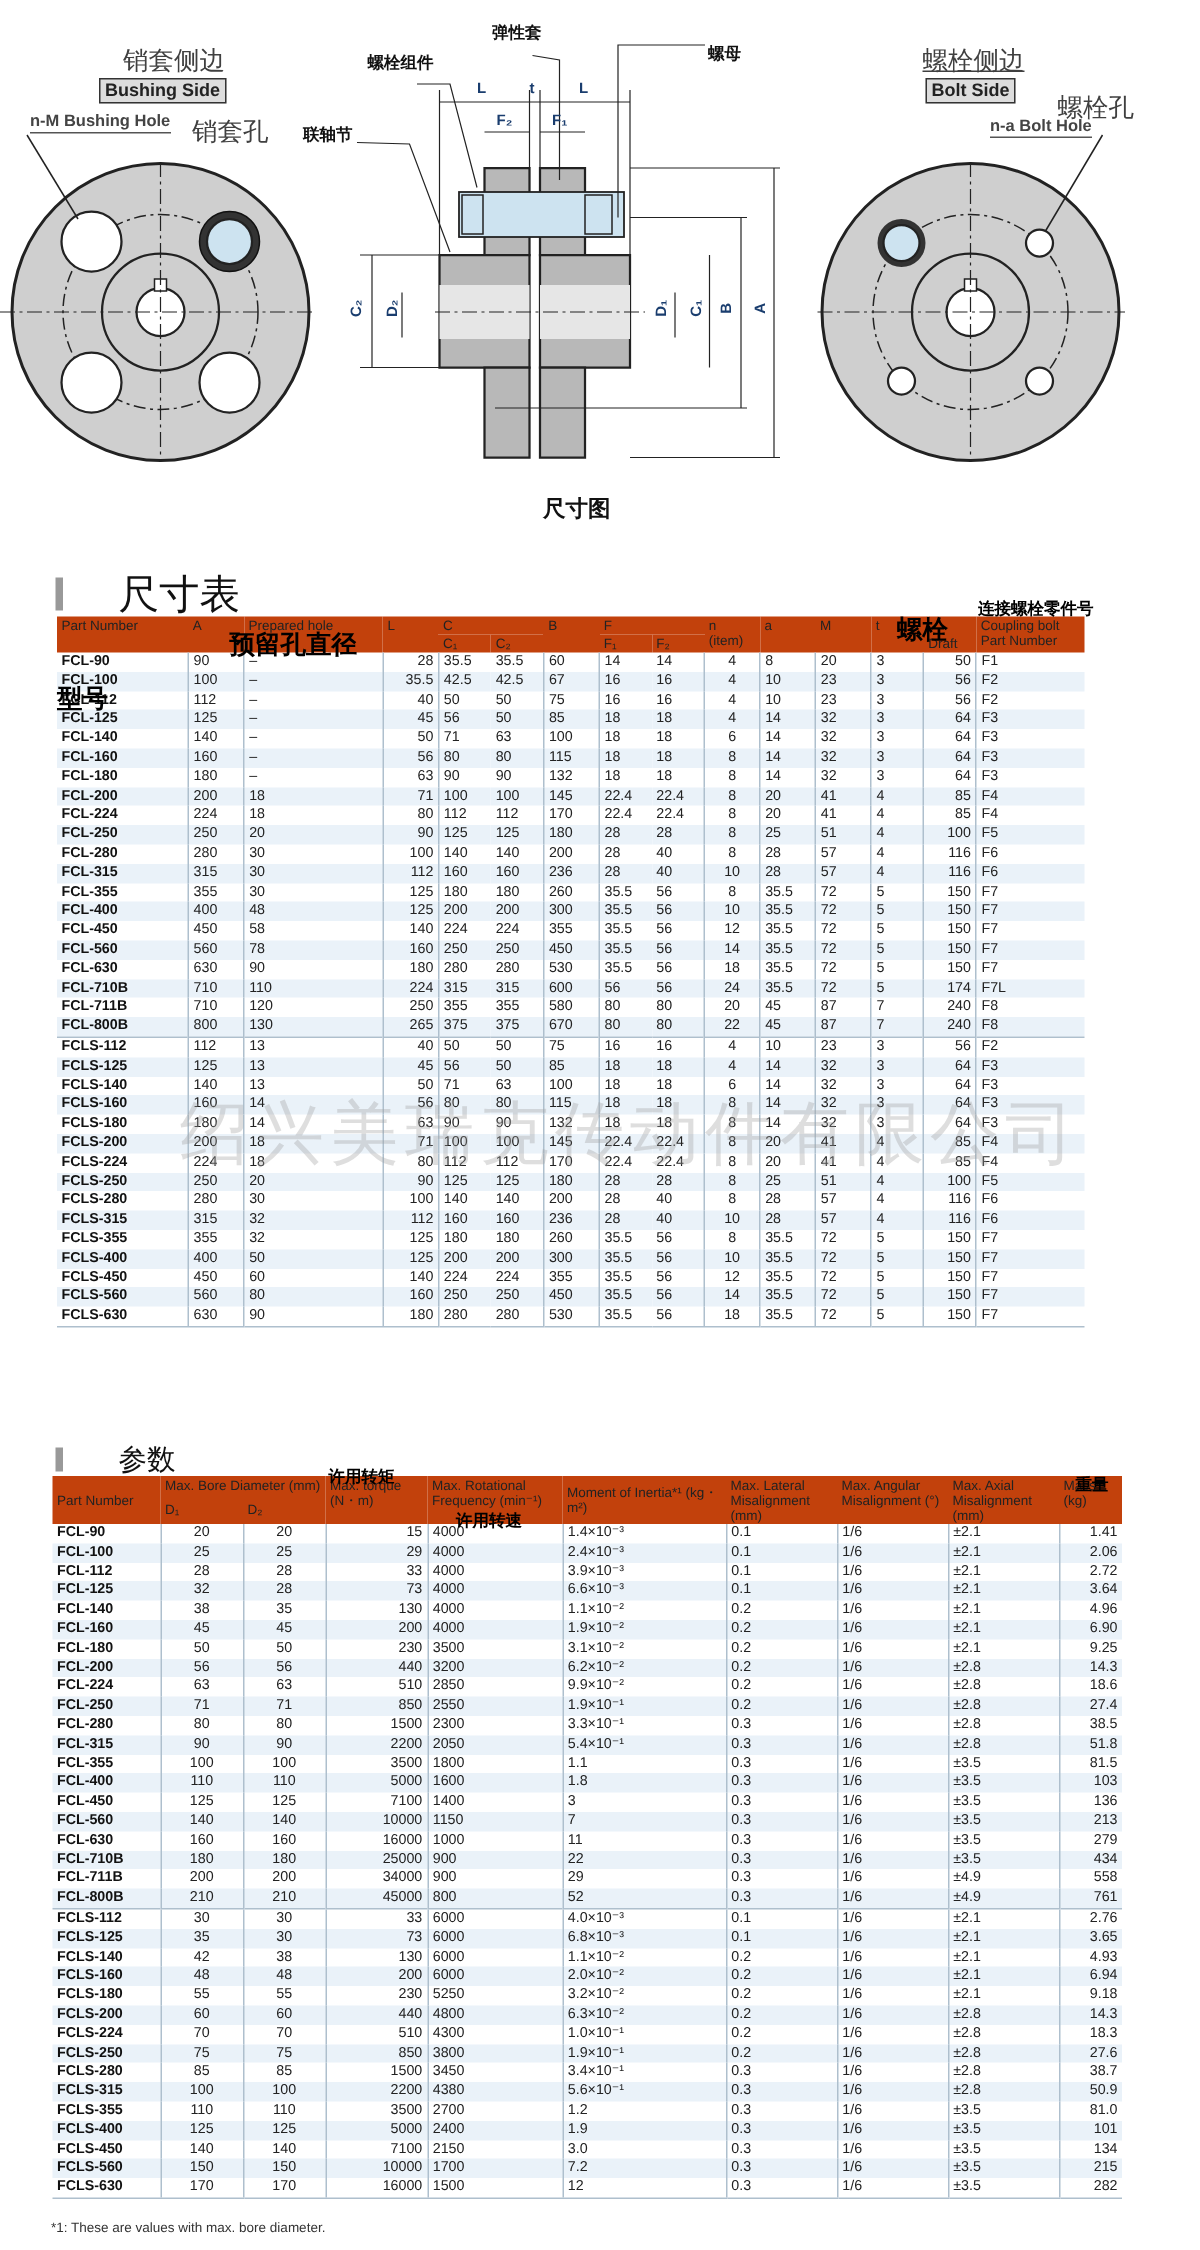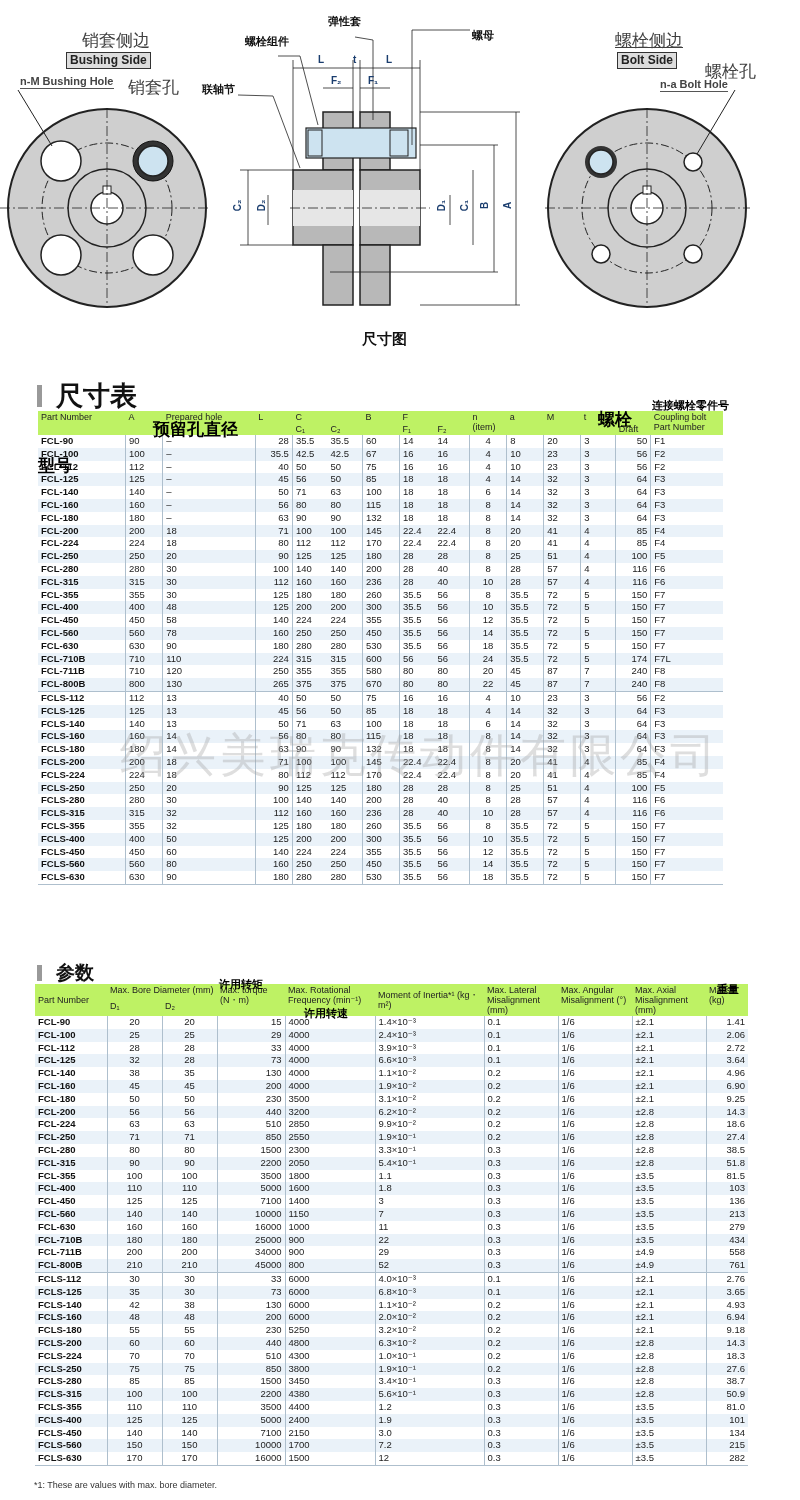--- a/index.html
+++ b/index.html
@@ -7,25 +7,25 @@
   .abs{position:absolute;}
   
   #diagram{position:absolute;left:0;top:0;width:800px;height:360px;}
   .cn-serif{font-family:"DejaVu Serif","Liberation Serif",serif;font-size:17px;color:#404040;}
   .cn-bold{font-family:"DejaVu Sans",sans-serif;font-weight:bold;font-size:11px;color:#111;}
   .box-label{border:1.5px solid #333;background:#ddd;font-weight:bold;font-size:12px;padding:0 3px;line-height:15px;color:#222;}
   .u-label{font-size:11px;font-weight:bold;color:#444;border-bottom:1px solid #555;padding-bottom:1px;}
   
   .sec-head{position:absolute;display:flex;align-items:center;}
   .sec-bar{width:5px;background:#999;margin-right:14px;}
-  .sec-title{font-family:"DejaVu Sans",sans-serif;font-weight:bold;color:#111;}
+  .sec-title{font-family:"DejaVu Sans",sans-serif;font-weight:normal;color:#111;margin-left:23px;}
   
   table{border-collapse:collapse;table-layout:fixed;}
   .tbl{position:absolute;font-size:9.5px;}
-  .tbl th{background:#bef264;font-weight:normal;text-align:left;vertical-align:top;color:#222;padding:1px 3px;font-size:9px;line-height:10px;}
+  .tbl th{background:#c2410c;font-weight:normal;text-align:left;vertical-align:top;color:#222;padding:1px 3px;font-size:9px;line-height:10px;}
   .tbl td{padding:0 3px;height:12.8px;line-height:12.8px;white-space:nowrap;color:#222;}
   .tbl tbody tr:nth-child(even) td{background:#eaf2f9;}
   .tbl td.pn{font-weight:bold;color:#111;}
   .tbl td.vl{border-left:1.5px solid #aebfcd;}
   .tbl tr.sep td{border-top:1.5px solid #aebfcd;}
   .tbl tr.last td{border-bottom:1.5px solid #aebfcd;}
   .r{text-align:right;}
   .c{text-align:center;}
   .overlay-cn{position:absolute;font-family:"DejaVu Sans",sans-serif;font-weight:bold;color:#000;}
   .watermark{position:absolute;left:120px;top:725px;font-family:Liberation Sans, sans-serif;font-size:46px;color:rgba(160,160,160,0.35);letter-spacing:4px;white-space:nowrap;}
@@ -1190,21 +1190,21 @@
         <td class="vl">0.3</td>
         <td class="vl">1/6</td>
         <td class="vl">±2.8</td>
         <td class="vl r">50.9</td>
       </tr>
       <tr>
         <td class="pn">FCLS-355</td>
         <td class="vl c">110</td>
         <td class="vl c">110</td>
         <td class="vl r">3500</td>
-        <td class="vl">4400</td>
+        <td class="vl">2700</td>
         <td class="vl">1.2</td>
         <td class="vl">0.3</td>
         <td class="vl">1/6</td>
         <td class="vl">±3.5</td>
         <td class="vl r">81.0</td>
       </tr>
       <tr>
         <td class="pn">FCLS-400</td>
         <td class="vl c">125</td>
         <td class="vl c">125</td>

